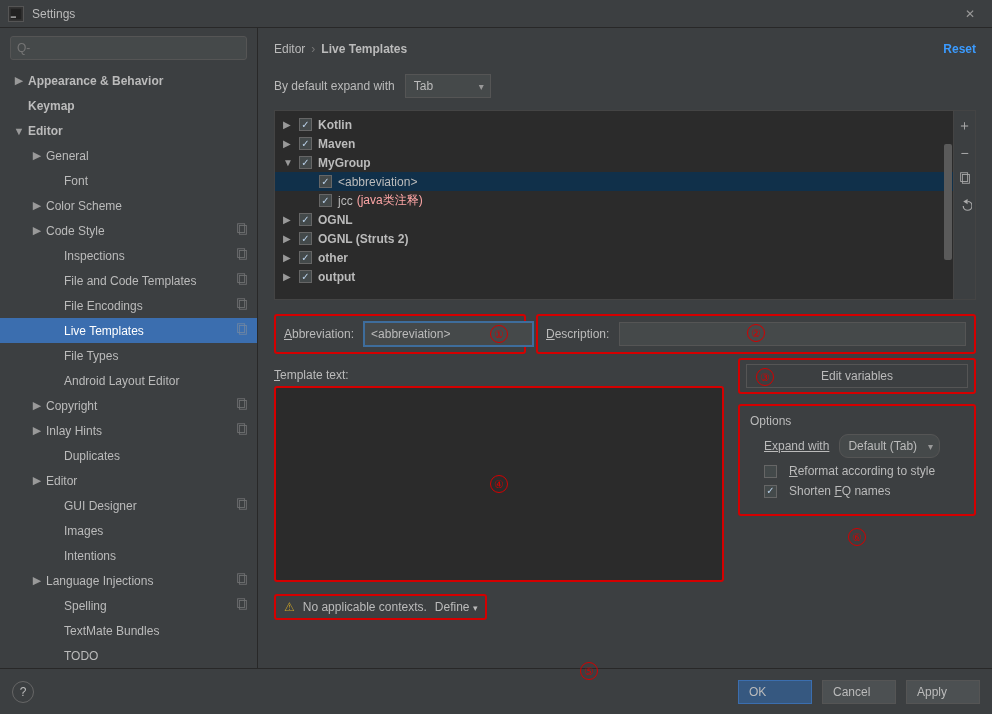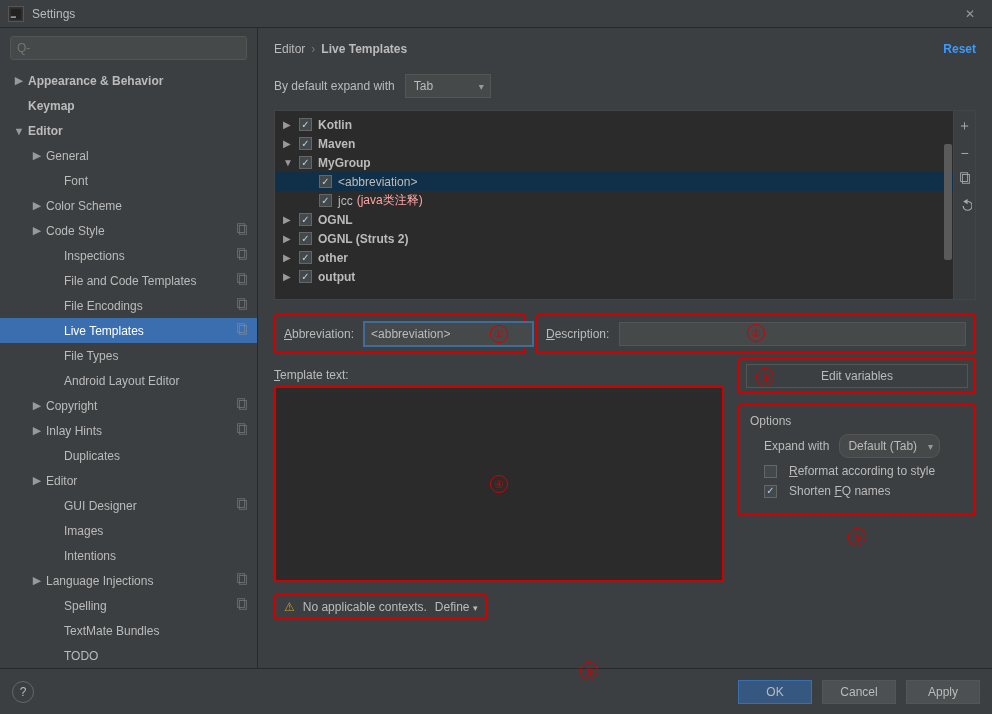--- a/index.html
+++ b/index.html
@@ -72,21 +72,21 @@
 .options { border: 2px solid #d40000; padding: 8px 10px 10px 10px; border-radius: 3px; position: relative; }
 .options .hdr { margin-bottom: 4px; }
 .optrow { display: flex; align-items: center; margin: 6px 0 6px 14px; gap: 6px; }
 
 .ctxrow { margin-top: 12px; border: 2px solid #d40000; display: inline-flex; align-items: center; gap: 8px; padding: 4px 8px; border-radius: 3px; position: relative; }
 .warn { color: #c9a227; }
 .link { color: #5b9cff; cursor: pointer; }
 
 .footer { height: 46px; border-top: 1px solid #282828; display: flex; align-items: center; padding: 0 12px; }
 .help { width: 22px; height: 22px; border: 1px solid #666; border-radius: 50%; display: flex; align-items: center; justify-content: center; margin-right: auto; cursor: pointer; }
-.btn { height: 24px; min-width: 74px; margin-left: 10px; border: 1px solid #555; background: #4c5052; display: flex; align-items: center; justify-content: center; cursor: pointer; padding: 0 10px; }
+.btn { height: 24px; min-width: 74px; margin-left: 10px; border: 1px solid #555; background: #4c5052; display: flex; align-items: center; justify-content: flex-start; cursor: pointer; padding: 0 10px; }
 .btn.primary { background: #365880; border-color: #3b6eaf; }
 
 .free-circ { position: absolute; width: 18px; height: 18px; border: 1.5px solid #d40000; border-radius: 50%; color: #d40000; font-size: 11px; display: flex; align-items: center; justify-content: center; }
 
 svg.ic { width: 14px; height: 14px; }
 </style>
 </head>
 <body>
 
 <div class="titlebar">
@@ -392,21 +392,21 @@
       <div class="right-col">
         <div class="editvars">
           <span class="circ" style="left:16px; top:8px;">③</span>
           <div class="editvars-btn">
             <span>Edit variables</span>
           </div>
         </div>
         <div class="options">
           <div class="hdr">Options</div>
           <div class="optrow">
-            <span style="margin-right:4px;">Expand with</span>
+            <span style="margin-right:4px;text-decoration:underline;">Expand with</span>
             <div class="combo" style="min-width:100px;border-radius:9px;">
               <span>Default (Tab)</span>
             </div>
           </div>
           <div class="optrow">
             <span class="chk"></span>
             <span><span class="ul">R</span>eformat according to style</span>
           </div>
           <div class="optrow">
             <span class="chk on"></span>

